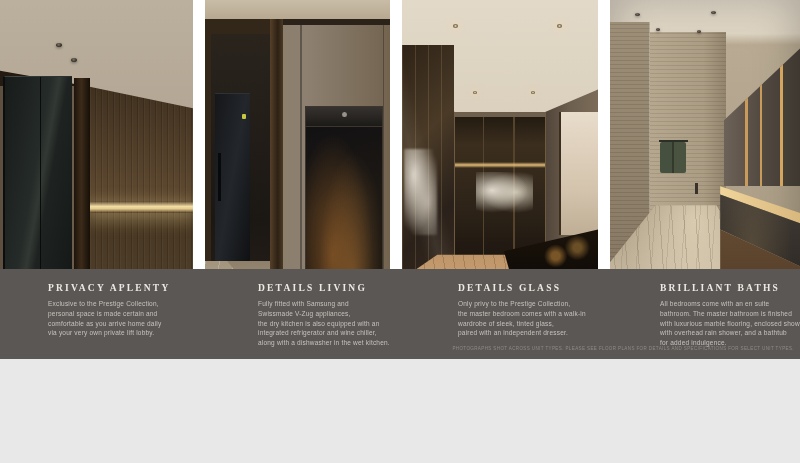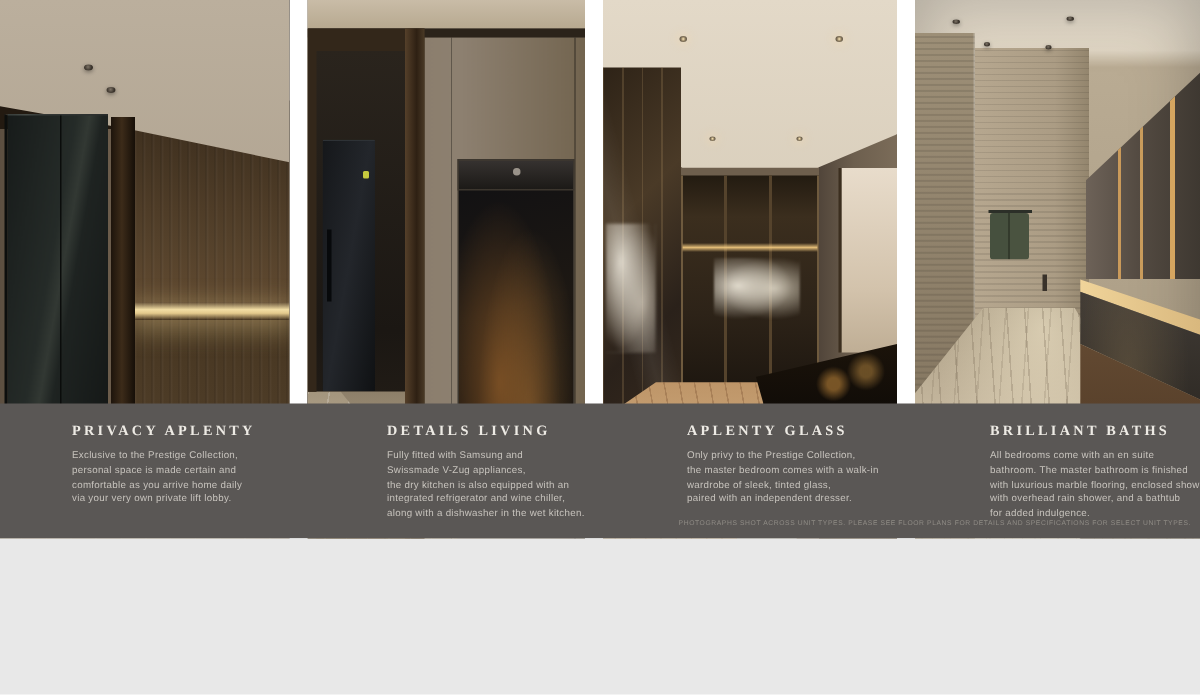--- a/index.html
+++ b/index.html
@@ -257,21 +257,21 @@
     </div>
     <div class="caption c2">
       <h3>DETAILS LIVING</h3>
       <p>Fully fitted with Samsung and
 Swissmade V-Zug appliances,
 the dry kitchen is also equipped with an
 integrated refrigerator and wine chiller,
 along with a dishwasher in the wet kitchen.</p>
     </div>
     <div class="caption c3">
-      <h3>APLENTY GLASS</h3>
+      <h3>DETAILS GLASS</h3>
       <p>Only privy to the Prestige Collection,
 the master bedroom comes with a walk-in
 wardrobe of sleek, tinted glass,
 paired with an independent dresser.</p>
     </div>
     <div class="caption c4">
       <h3>BRILLIANT BATHS</h3>
       <p>All bedrooms come with an en suite
 bathroom. The master bathroom is finished
 with luxurious marble flooring, enclosed shower

